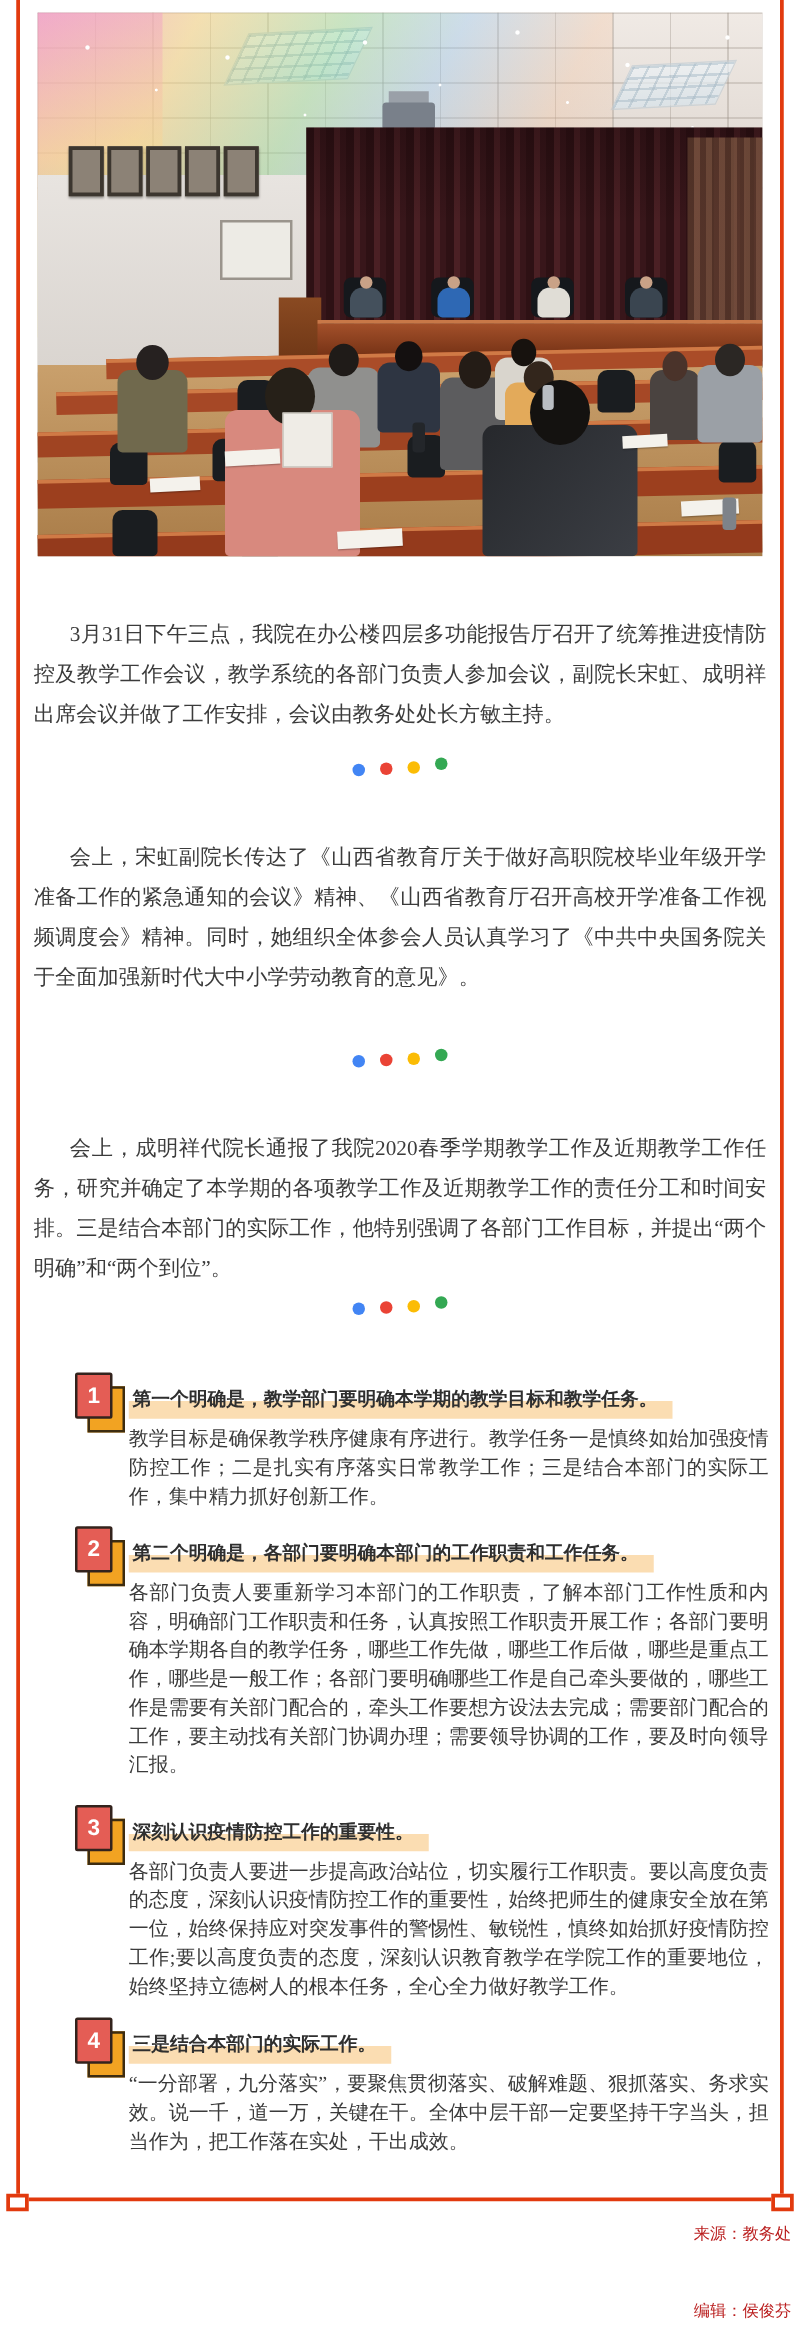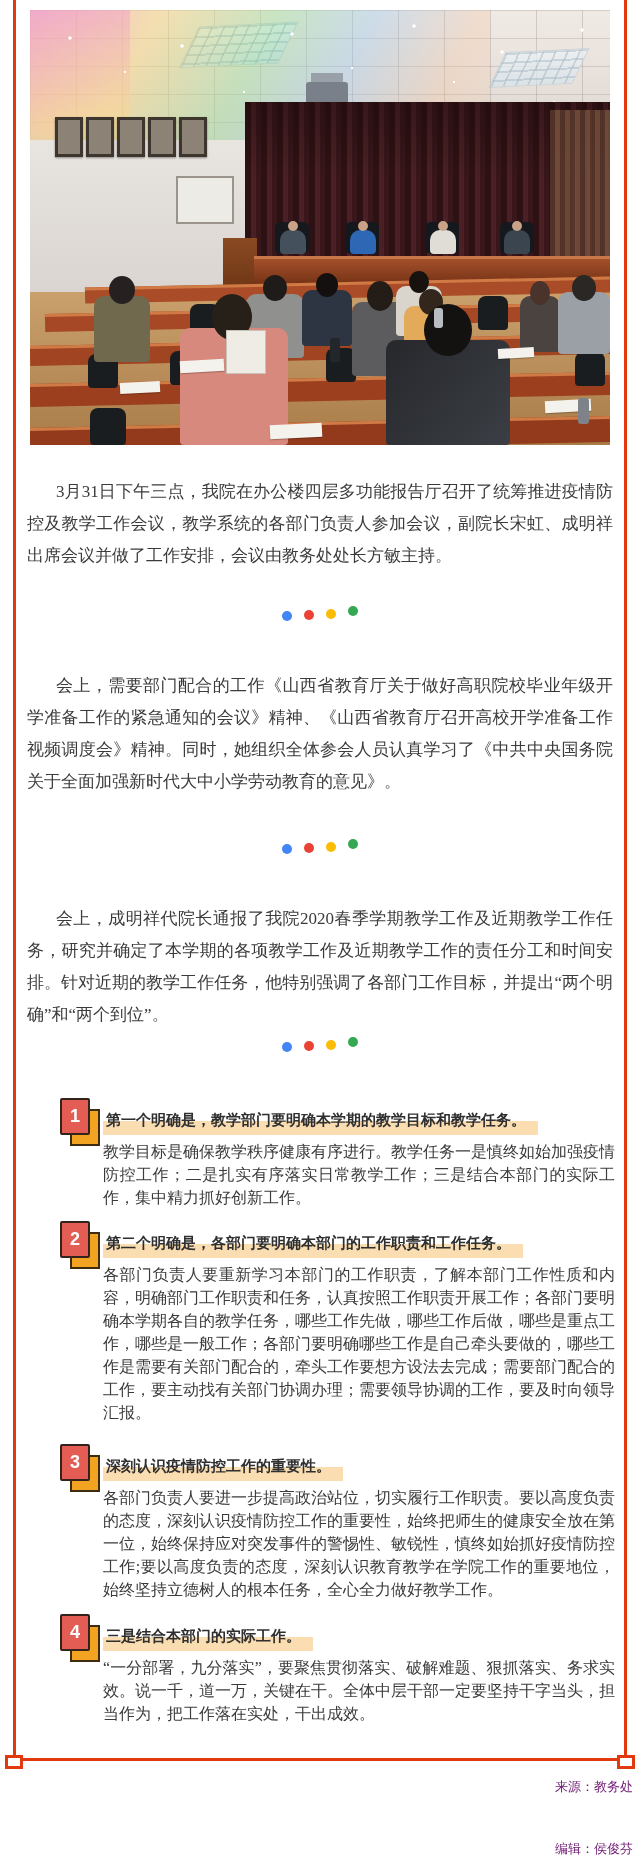--- a/index.html
+++ b/index.html
@@ -101,21 +101,21 @@
     display:flex;align-items:center;justify-content:center;}
   .sec-heading{position:absolute;left:103px;top:12px;margin:0;font-size:15px;line-height:20px;
     font-weight:bold;color:#2f2f2f;white-space:nowrap;}
   .sec-heading span{background:linear-gradient(180deg,rgba(0,0,0,0) 42%,#fbddb2 42%);
     padding:0 12px 7px 3px;}
   .sec-body{position:absolute;left:103px;top:42px;width:512px;color:#3b3b3b;
     font-family:"Liberation Serif","DejaVu Serif",serif;font-size:16px;line-height:23px;
     text-align:justify;}
 
   
-  .footer-line{position:absolute;right:7px;color:#701a75;font-size:13px;white-space:nowrap;}
+  .footer-line{position:absolute;right:7px;color:#b91c1c;font-size:13px;white-space:nowrap;}
 </style>
 </head>
 <body>
 
 <div class="page">
 
   <div class="frame-v frame-left"></div>
   <div class="frame-v frame-right"></div>
   <div class="frame-bottom"></div>
   <div class="frame-corner fc-left"></div>
@@ -214,39 +214,39 @@
     <div class="paper" style="left:468px;top:338px;width:36px;height:10px;"></div>
     <div class="paper" style="left:515px;top:390px;width:46px;height:12px;"></div>
     <div class="paper" style="left:240px;top:414px;width:52px;height:14px;"></div>
     <div class="paper" style="left:90px;top:372px;width:40px;height:11px;"></div>
     <div class="thermos" style="left:300px;top:328px;width:10px;height:24px;background:#23262a;"></div>
     <div class="thermos" style="left:404px;top:298px;width:9px;height:20px;background:#b9bdc2;"></div>
     <div class="thermos" style="left:548px;top:388px;width:11px;height:26px;background:#7e8389;"></div>
   </div>
 
 
-  <p class="para" style="top:476px;">3月31日下午三点，我院在办公楼四层多功能报告厅召开了统筹推进疫情防控及教学工作会议，教学系统的各部门负责人参加会议，副院长宋虹、成明祥出席会议并做了工作安排，会议由教务处处长方敏主持。</p>
+  <p class="para" style="top:492px;">3月31日下午三点，我院在办公楼四层多功能报告厅召开了统筹推进疫情防控及教学工作会议，教学系统的各部门负责人参加会议，副院长宋虹、成明祥出席会议并做了工作安排，会议由教务处处长方敏主持。</p>
 
   <div class="dots" style="top:608px;">
     <span class="dot" style="background-color: rgb(66, 133, 244);"></span>
     <span class="dot" style="background-color: rgb(234, 67, 53);"></span>
     <span class="dot" style="background-color: rgb(251, 188, 5);"></span>
     <span class="dot" style="background-color: rgb(52, 168, 83);"></span>
   </div>
 
-  <p class="para" style="top:670px;">会上，需要部门配合的工作《山西省教育厅关于做好高职院校毕业年级开学准备工作的紧急通知的会议》精神、《山西省教育厅召开高校开学准备工作视频调度会》精神。同时，她组织全体参会人员认真学习了《中共中央国务院关于全面加强新时代大中小学劳动教育的意见》。</p>
+  <p class="para" style="top:670px;">会上，宋虹副院长传达了《山西省教育厅关于做好高职院校毕业年级开学准备工作的紧急通知的会议》精神、《山西省教育厅召开高校开学准备工作视频调度会》精神。同时，她组织全体参会人员认真学习了《中共中央国务院关于全面加强新时代大中小学劳动教育的意见》。</p>
 
   <div class="dots" style="top:841px;">
     <span class="dot" style="background-color: rgb(66, 133, 244);"></span>
     <span class="dot" style="background-color: rgb(234, 67, 53);"></span>
     <span class="dot" style="background-color: rgb(251, 188, 5);"></span>
     <span class="dot" style="background-color: rgb(52, 168, 83);"></span>
   </div>
 
-  <p class="para" style="top:903px;">会上，成明祥代院长通报了我院2020春季学期教学工作及近期教学工作任务，研究并确定了本学期的各项教学工作及近期教学工作的责任分工和时间安排。针对近期的教学工作任务，他特别强调了各部门工作目标，并提出“两个明确”和“两个到位”。</p>
+  <p class="para" style="top:903px;">会上，成明祥代院长通报了我院2020春季学期教学工作及近期教学工作任务，研究并确定了本学期的各项教学工作及近期教学工作的责任分工和时间安排。三是结合本部门的实际工作，他特别强调了各部门工作目标，并提出“两个明确”和“两个到位”。</p>
 
   <div class="dots" style="top:1039px;">
     <span class="dot" style="background-color: rgb(66, 133, 244);"></span>
     <span class="dot" style="background-color: rgb(234, 67, 53);"></span>
     <span class="dot" style="background-color: rgb(251, 188, 5);"></span>
     <span class="dot" style="background-color: rgb(52, 168, 83);"></span>
   </div>
 
   <div class="section" style="top:1098px;">
     <div class="badge-back"></div>

